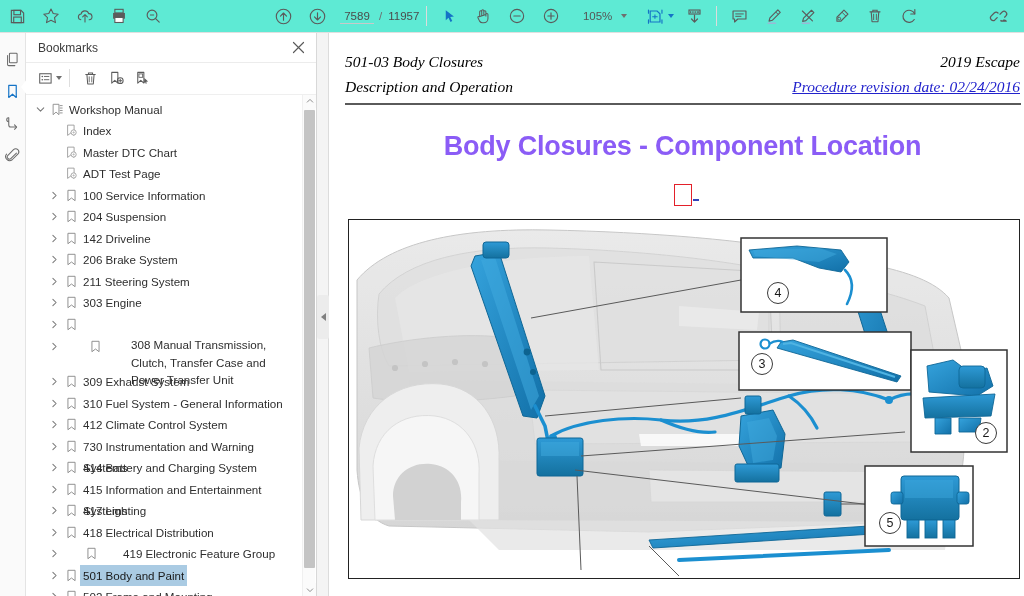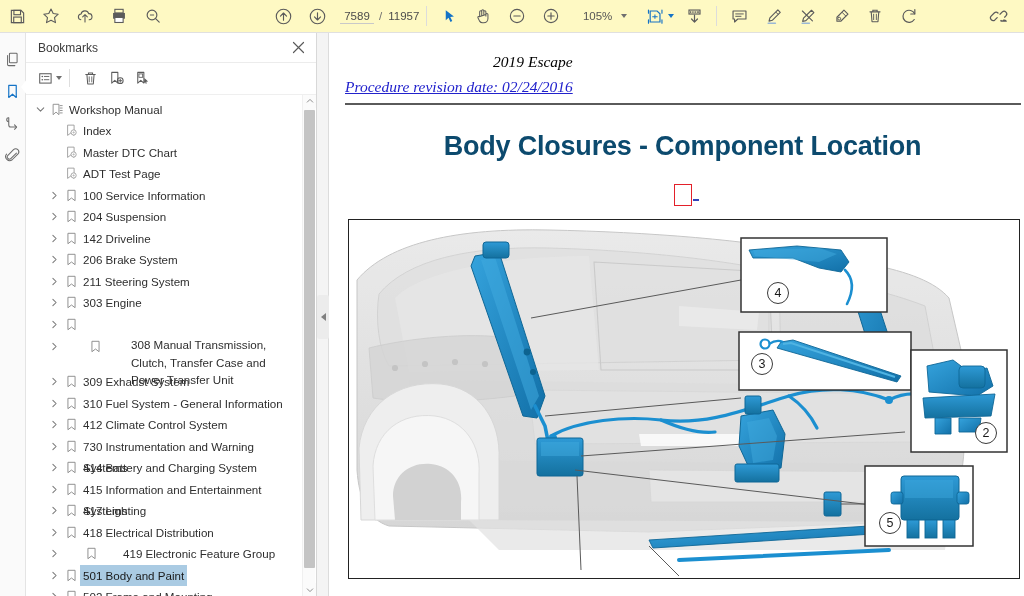--- a/index.html
+++ b/index.html
@@ -9,21 +9,21 @@
     overflow: hidden;
     background: #ffffff;
     font-family: "Liberation Sans", sans-serif;
     -webkit-font-smoothing: antialiased;
   }
   .app { position: relative; width: 1024px; height: 596px; background: #fff; }
 
   
   .toolbar {
     position: absolute; top: 0; left: 0; width: 1024px; height: 33px;
-    background: #fef9c3;
+    background: #5eead4;
     border-bottom: 1px solid #e0e0e0;
     display: flex; align-items: center;
   }
   .tb-group { display: flex; align-items: center; height: 100%; }
   .tb-btn {
     width: 34px; height: 33px;
     display: flex; align-items: center; justify-content: center;
     cursor: default;
   }
   .tb-btn svg { display: block; }
@@ -172,21 +172,21 @@
   .hdr-link {
     color: #2222cc; text-decoration: underline; font-size: 15.5px;
   }
   .hdr-rule {
     margin-top: 4px; height: 2px; background: #5a5a5a; width: 676px;
   }
 
   .doc-title {
     margin-top: 26px; text-align: center;
     font-family: "Liberation Sans", sans-serif;
-    font-weight: bold; font-size: 27px; color: #0c4a6e;
+    font-weight: bold; font-size: 27px; color: #8b5cf6;
     letter-spacing: -0.2px;
   }
 
   .annot-row { margin-top: 22px; text-align: center; position: relative; height: 24px; }
   .annot-square {
     display: inline-block; width: 18px; height: 22px;
     border: 1.6px solid #e3202a; background: transparent;
     position: relative;
   }
   .annot-dash {
@@ -767,20 +767,24 @@
   <div class="splitter">
     <div class="splitter-grip">
       <span class="grip-tri"></span>
     </div>
   </div>
 
   <div class="docview">
     <div class="page">
 
       <div class="hdr">
+        <div class="hdr-left">
+          <div>501-03 Body Closures</div>
+          <div>Description and Operation</div>
+        </div>
         <div class="hdr-right">
           <div>2019 Escape</div>
           <div><a class="hdr-link" href="#">Procedure revision date: 02/24/2016</a></div>
         </div>
       </div>
       <div class="hdr-rule"></div>
 
       <div class="doc-title">Body Closures - Component Location</div>
 
       <div class="annot-row">

